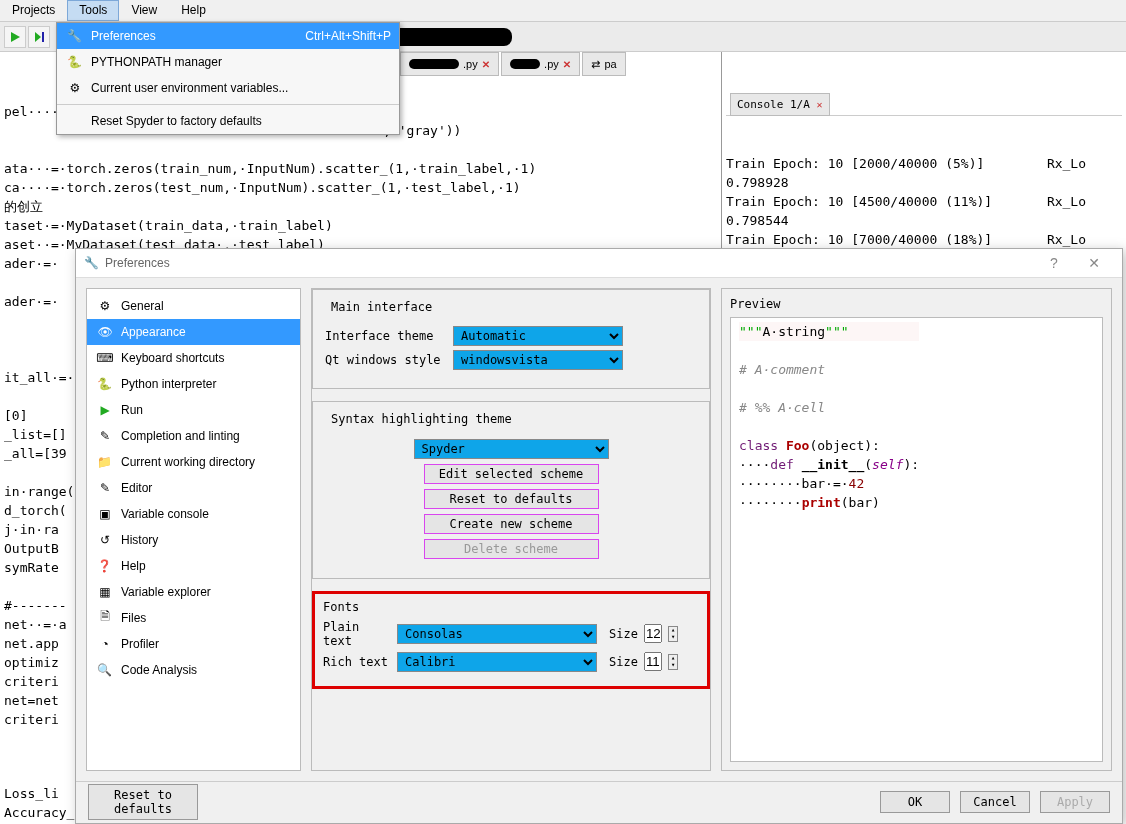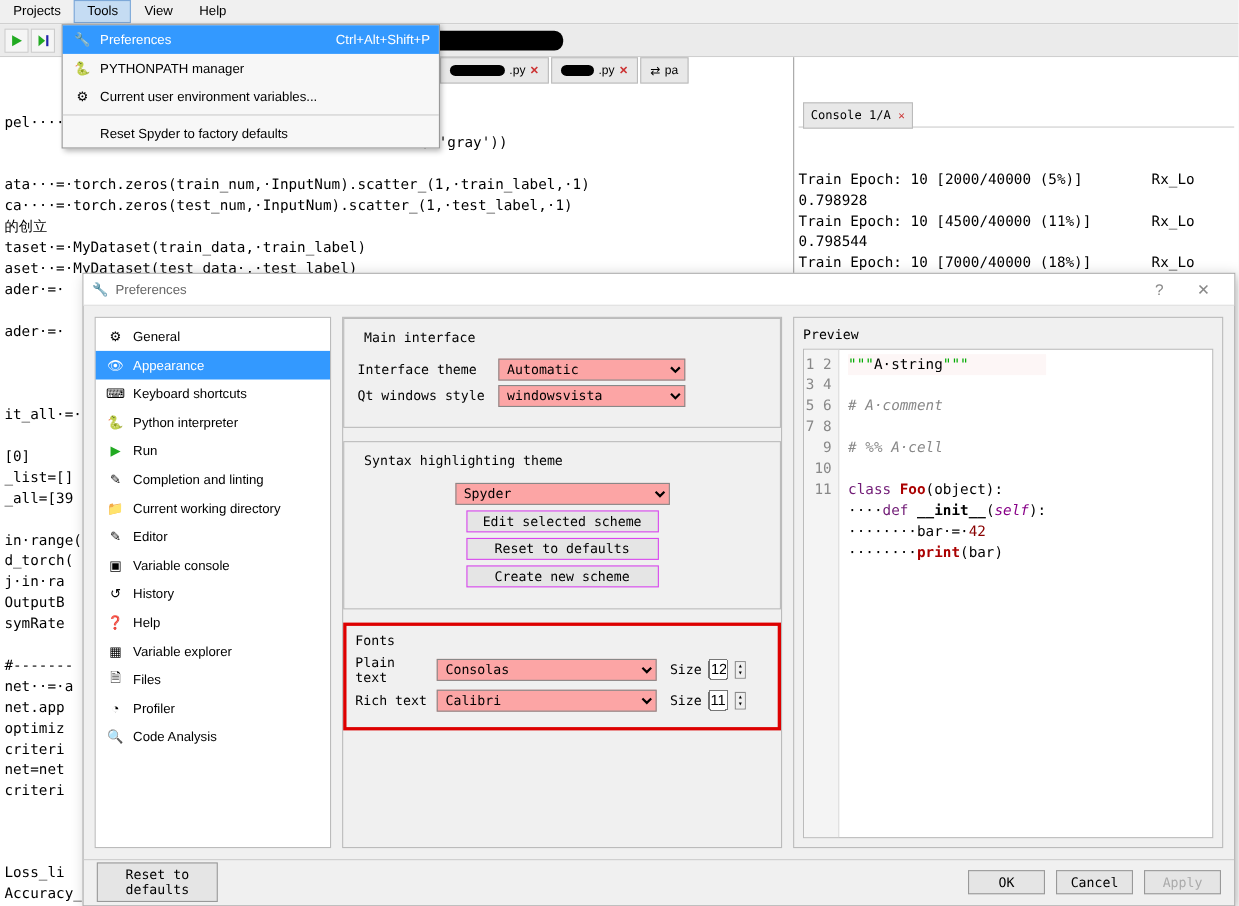--- a/index.html
+++ b/index.html
@@ -31,21 +31,21 @@
 .dialog-body { flex: 1; display: flex; padding: 10px; gap: 10px; }
 .cat-list { width: 215px; background: #fff; border: 1px solid #bbb; padding: 4px 0; }
 .cat-item { display: flex; align-items: center; gap: 8px; padding: 5px 10px; cursor: pointer; }
 .cat-item.selected { background: #3399ff; color: #fff; }
 .cat-icon { width: 16px; height: 16px; display: flex; align-items: center; justify-content: center; }
 .settings-panel { width: 400px; border: 1px solid #bbb; background: #f0f0f0; padding: 0; font-family: "NSimSun", monospace; font-size: 12px; }
 .fieldset { border: 1px solid #bbb; padding: 10px 12px 14px; margin-bottom: 12px; }
 .fieldset-title { background: #f0f0f0; padding: 0 4px; margin: -18px 0 8px 2px; display: inline-block; }
 .field-row { display: flex; align-items: center; margin: 4px 0; gap: 8px; }
 .field-label { width: 120px; }
-select, input[type=text] { font-family: inherit; font-size: 12px; padding: 1px 3px; background: #fca5a5; border: 1px solid #888; }
+select, input[type=text] { font-family: inherit; font-size: 12px; padding: 1px 3px; background: #0ea5e9; border: 1px solid #888; }
 .sel-wide { width: 170px; }
 .btn-row { text-align: center; margin: 5px 0; }
 .btn { background: #e5e5e5; border: 1px solid #d946ef; padding: 2px 10px; font-family: inherit; font-size: 12px; width: 175px; }
 .btn:disabled { color: #999; }
 .fonts-box { border: 3px solid #d00; padding: 6px 8px 10px; }
 .fonts-title { margin-bottom: 6px; }
 .font-row { display: flex; align-items: center; gap: 6px; margin: 4px 0; }
 .font-lbl { width: 68px; }
 .font-sel { width: 200px; }
 .size-lbl { margin-left: 6px; }
@@ -275,20 +275,21 @@
           <select class="sel-wide"><option>windowsvista</option></select>
         </div>
       </div>
 
       <div class="fieldset">
         <div class="fieldset-title">Syntax highlighting theme</div>
         <div class="btn-row"><select style="width:195px;"><option>Spyder</option></select></div>
         <div class="btn-row"><button class="btn">Edit selected scheme</button></div>
         <div class="btn-row"><button class="btn">Reset to defaults</button></div>
         <div class="btn-row"><button class="btn">Create new scheme</button></div>
+        <div class="btn-row"><button class="btn" disabled="">Delete scheme</button></div>
       </div>
 
       <div class="fonts-box">
         <div class="fonts-title">Fonts</div>
         <div class="font-row">
           <span class="font-lbl">Plain text</span>
           <select class="font-sel"><option>Consolas</option></select>
           <span class="size-lbl">Size</span>
           <input class="size-input" value="12" style="">
           <span class="spinner">
@@ -305,31 +306,20 @@
               <span>▴</span>
               <span>▾</span>
             </span>
         </div>
       </div>
     </div>
 
     <div class="preview-panel">
       <div class="preview-title">Preview</div>
       <div class="code-preview">
-        <div class="gutter">1
-2
-3
-4
-5
-6
-7
-8
-9
-10
-11</div>
         <div class="code-lines"><span class="line1bg"><span class="hl-str">"""</span>A·string<span class="hl-str">"""</span></span>
 
 <span class="hl-com"># A·comment</span>
 
 <span class="hl-com"># %% A·cell</span>
 
 <span class="hl-kw">class</span> <span class="hl-cls">Foo</span>(object):
 ····<span class="hl-kw">def</span> <b>__init__</b>(<span class="hl-self">self</span>):
 ········bar·=·<span class="hl-num">42</span>
 ········<span class="hl-cls">print</span>(bar)

